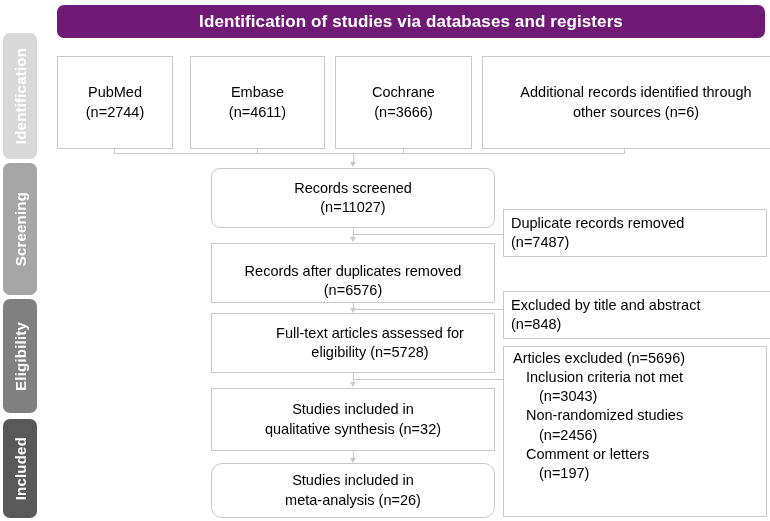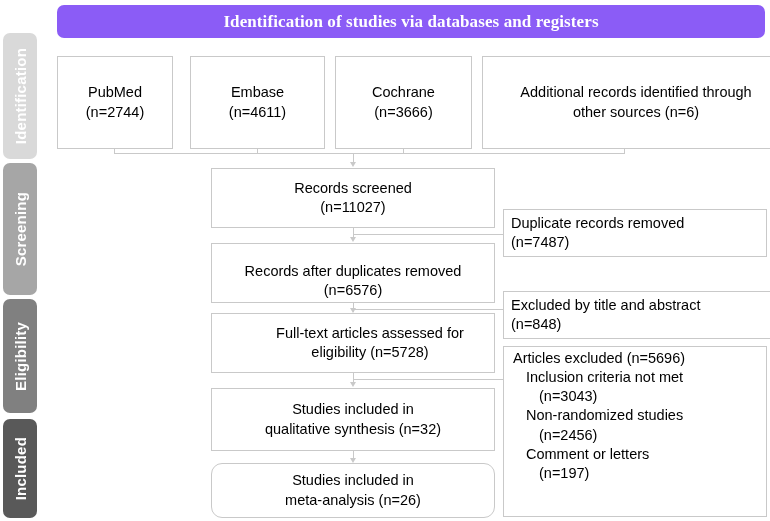--- a/index.html
+++ b/index.html
@@ -16,31 +16,30 @@
     overflow: hidden;
   }
 
   
   .banner {
     position: absolute;
     left: 57px;
     top: 5px;
     width: 708px;
     height: 33px;
-    background: #8b5cf6;
+    background: #701a75;
     border-radius: 7px;
     color: #ffffff;
     font-size: 17px;
     font-weight: bold;
     display: flex;
     align-items: center;
     justify-content: center;
     letter-spacing: 0.1px;
     box-sizing: border-box;
-    font-family: Liberation Serif, serif;
   }
 
   
   .stage {
     position: absolute;
     left: 3px;
     width: 34px;
     border-radius: 7px;
     color: #ffffff;
     font-size: 15px;
@@ -83,21 +82,21 @@
   }
   .box.rounded { border-radius: 11px; }
 
   
   .src-pubmed     { left: 57px;  top: 56px; width: 116px; height: 93px; text-align: center; }
   .src-embase     { left: 190px; top: 56px; width: 135px; height: 93px; }
   .src-cochrane   { left: 335px; top: 56px; width: 137px; height: 93px; }
   .src-additional { left: 482px; top: 56px; width: 308px; height: 93px; }
 
   
-  .mid-screened    { left: 211px; top: 168px; width: 284px; height: 60px; }
+  .mid-screened    { left: 211px; top: 168px; width: 284px; height: 60px; border-radius: 9px; }
   .mid-dupremoved  { left: 211px; top: 243px; width: 284px; height: 60px; align-items: flex-end; }
   .mid-fulltext    { left: 211px; top: 313px; width: 284px; height: 60px; padding-left: 39px; }
   .mid-qualitative { left: 211px; top: 388px; width: 284px; height: 63px; }
   .mid-meta        { left: 211px; top: 463px; width: 284px; height: 55px; }
 
   
   .ex-duplicate { left: 503px; top: 209px; width: 264px; height: 48px; }
   .ex-title     { left: 503px; top: 291px; width: 296px; height: 48px; }
   .ex-articles  { left: 503px; top: 346px; width: 264px; height: 171px;
                   align-items: flex-start; }

